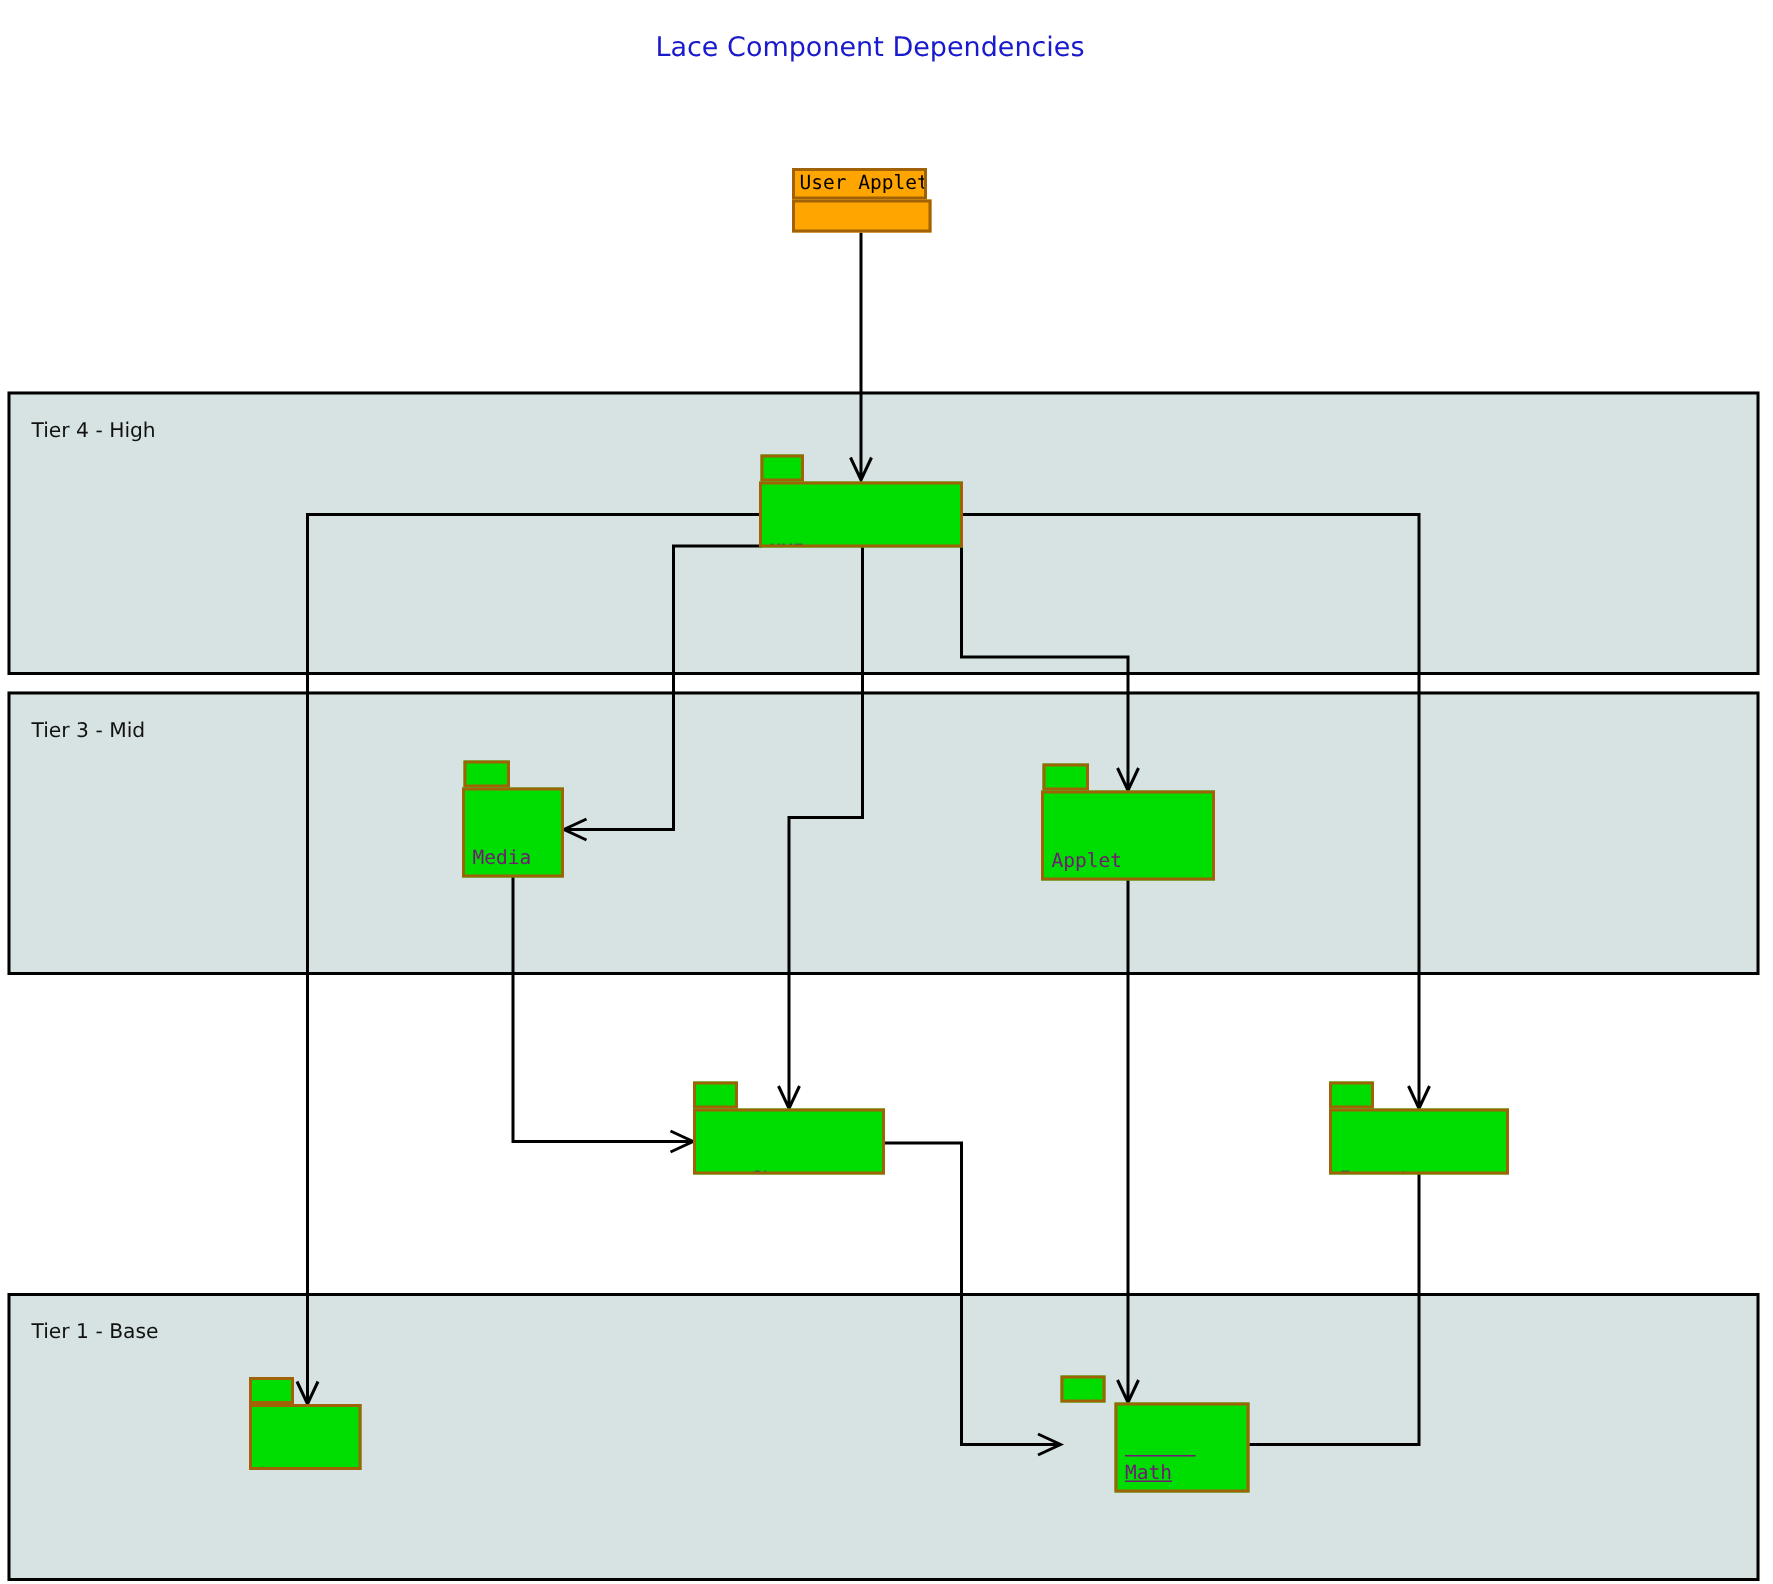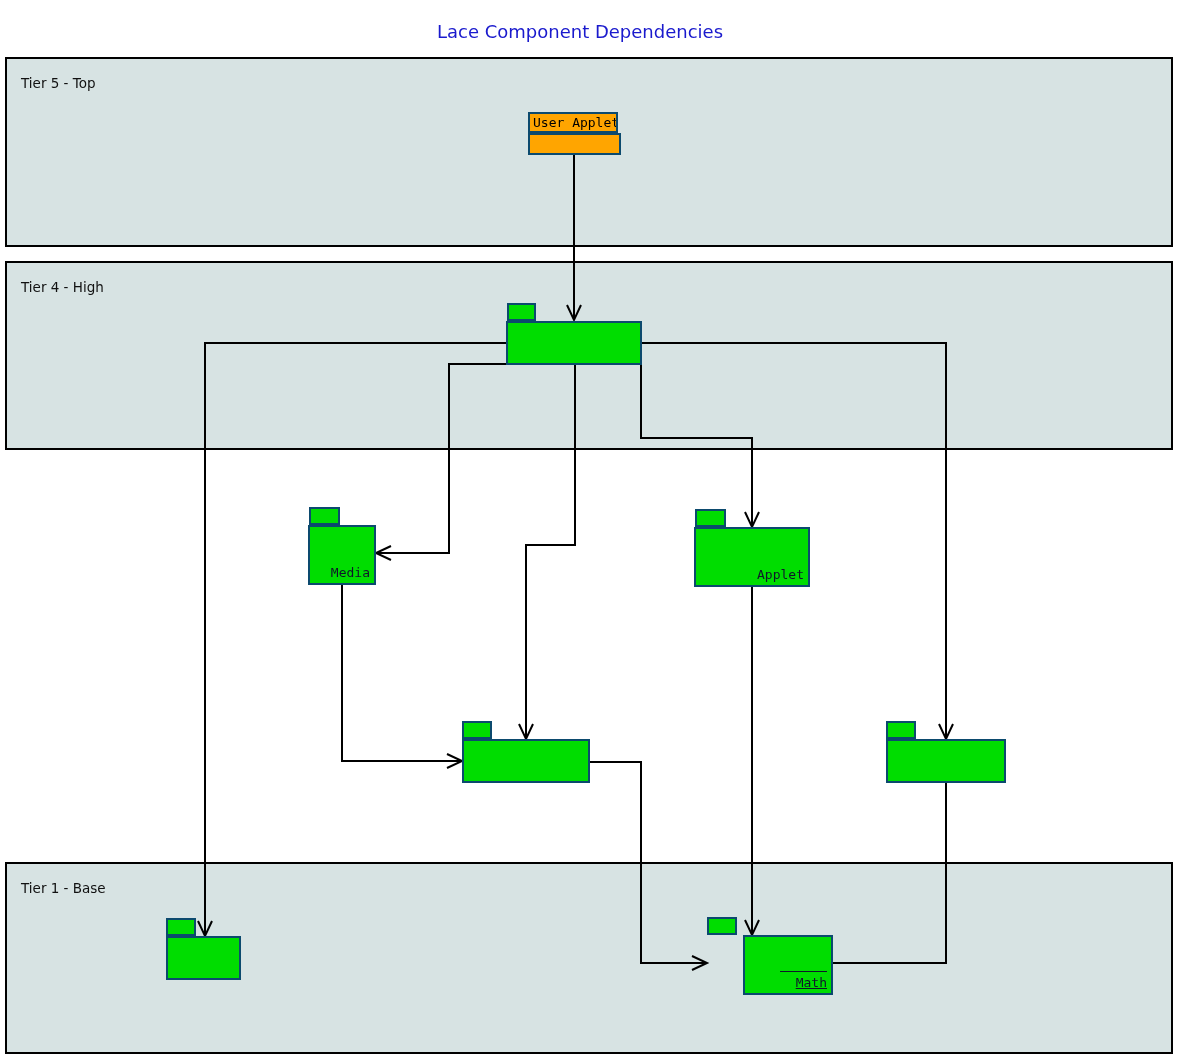--- a/index.html
+++ b/index.html
@@ -22,26 +22,26 @@
   .tier-1{top:862px;height:192px;text-decoration:underline;}
   .tier-label{
     position:absolute;top:16px;left:14px;font-size:13.5px;color:#111111;
   }
   .note{
     position:absolute;top:202px;right:30px;font-size:13.5px;color:#111111;
   }
   svg.edges{position:absolute;top:0;left:0;pointer-events:none;}
   svg.edges path{stroke:#000000;stroke-width:2;fill:none;}
   .pkg-tab,.pkg-body{
-    position:absolute;background:#00dd00;border:2px solid #0c4a6e;box-sizing:border-box;text-align:right;
+    position:absolute;background:#00dd00;border:2px solid #a16207;box-sizing:border-box;
   }
   .orange .pkg-tab,.orange .pkg-body{background:#ffa500;}
   .pkg-body{
     font-family:"DejaVu Sans Mono","Liberation Mono",monospace;
-    font-size:13px;line-height:17px;color:#0f172a;padding:3px 4px 0 5px;
+    font-size:13px;line-height:17px;color:#701a75;padding:3px 4px 0 5px;
     white-space:pre;overflow:hidden;
   }
   .pkg-tab{
     font-family:"DejaVu Sans Mono","Liberation Mono",monospace;
     font-size:13px;color:#000000;padding:1px 2px 0 3px;white-space:pre;overflow:hidden;
   }
   .pkg-line{display:block;}
   
   .t-userapplet{left:528px;top:112px;width:90px;height:21px;}
   .b-userapplet{left:528px;top:133px;width:93px;height:22px;}
@@ -60,26 +60,25 @@
   .t-math{left:707px;top:917px;width:30px;height:18px;}
   .b-math{left:743px;top:935px;width:90px;height:60px;text-decoration:underline;}
 </style>
 </head>
 <body>
 
 <div id="stage">
 
   <div class="title">Lace Component Dependencies</div>
 
-  <div class="tier tier-5">
-    <span class="tier-label">Tier 5 - Top</span>
-    <div class="note">(Arrows indicate the direction of the dependency)</div>
-  </div>
   <div class="tier tier-4">
     <span class="tier-label">Tier 4 - High</span>
+  </div>
+  <div class="tier tier-3">
+    <span class="tier-label">Tier 3 - Mid</span>
   </div>
   <div class="tier tier-1">
     <span class="tier-label">Tier 1 - Base</span>
   </div>
 
   <svg class="edges" width="1182" height="1056">
     <path d="M574,155 L574,320 M567,305 L574,320 L581,305"></path>
     <path d="M508,364 L449,364 L449,553 L376,553 M391,546 L376,553 L391,560"></path>
     <path d="M575,364 L575,545 L526,545 L526,739 M519,724 L526,739 L533,724"></path>
     <path d="M641,364 L641,438 L752,438 L752,527 M745,512 L752,527 L759,512"></path>

